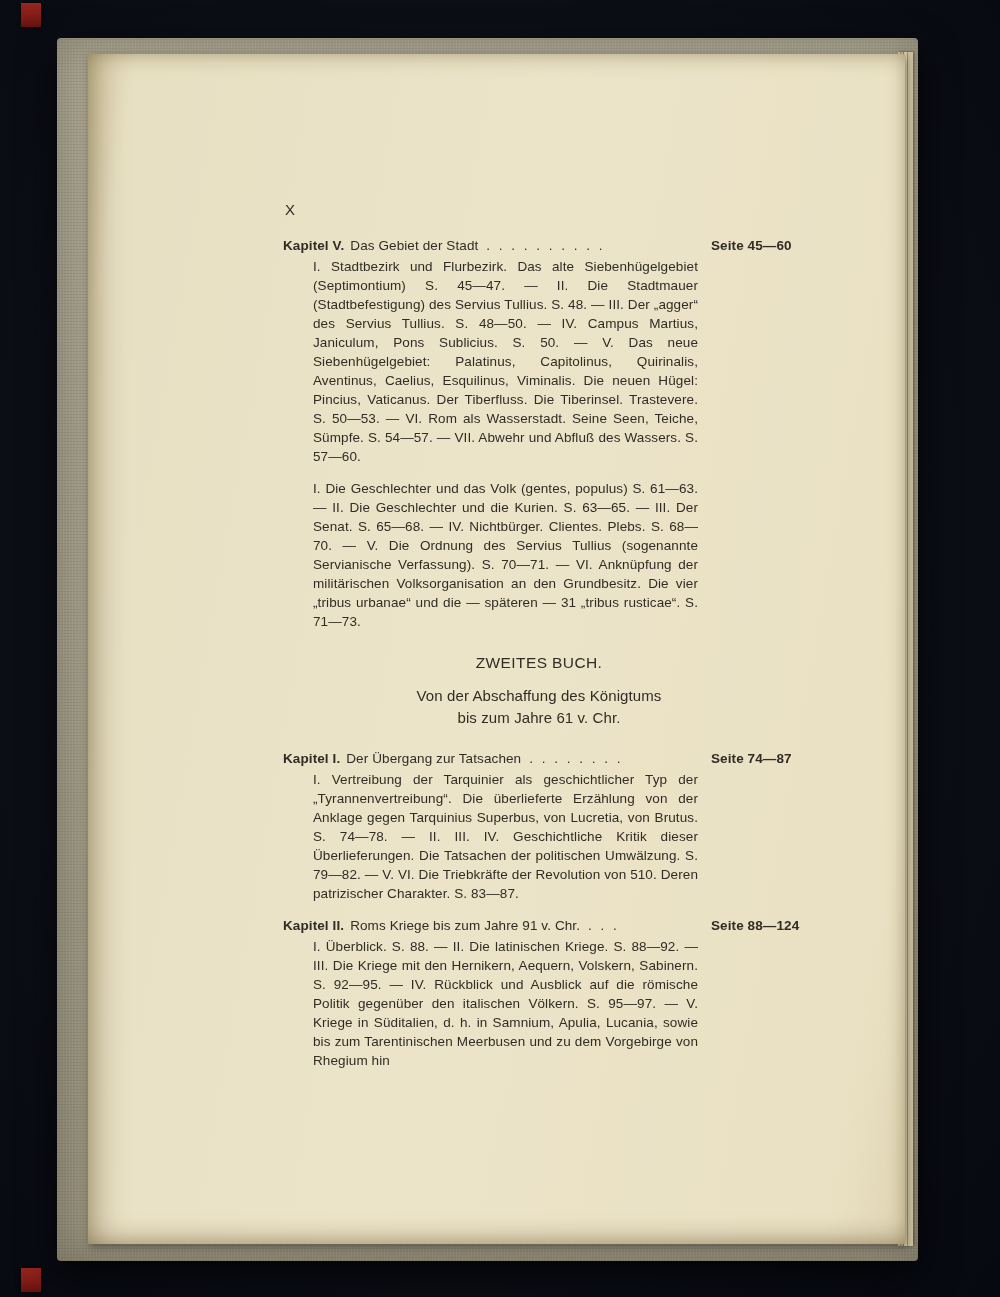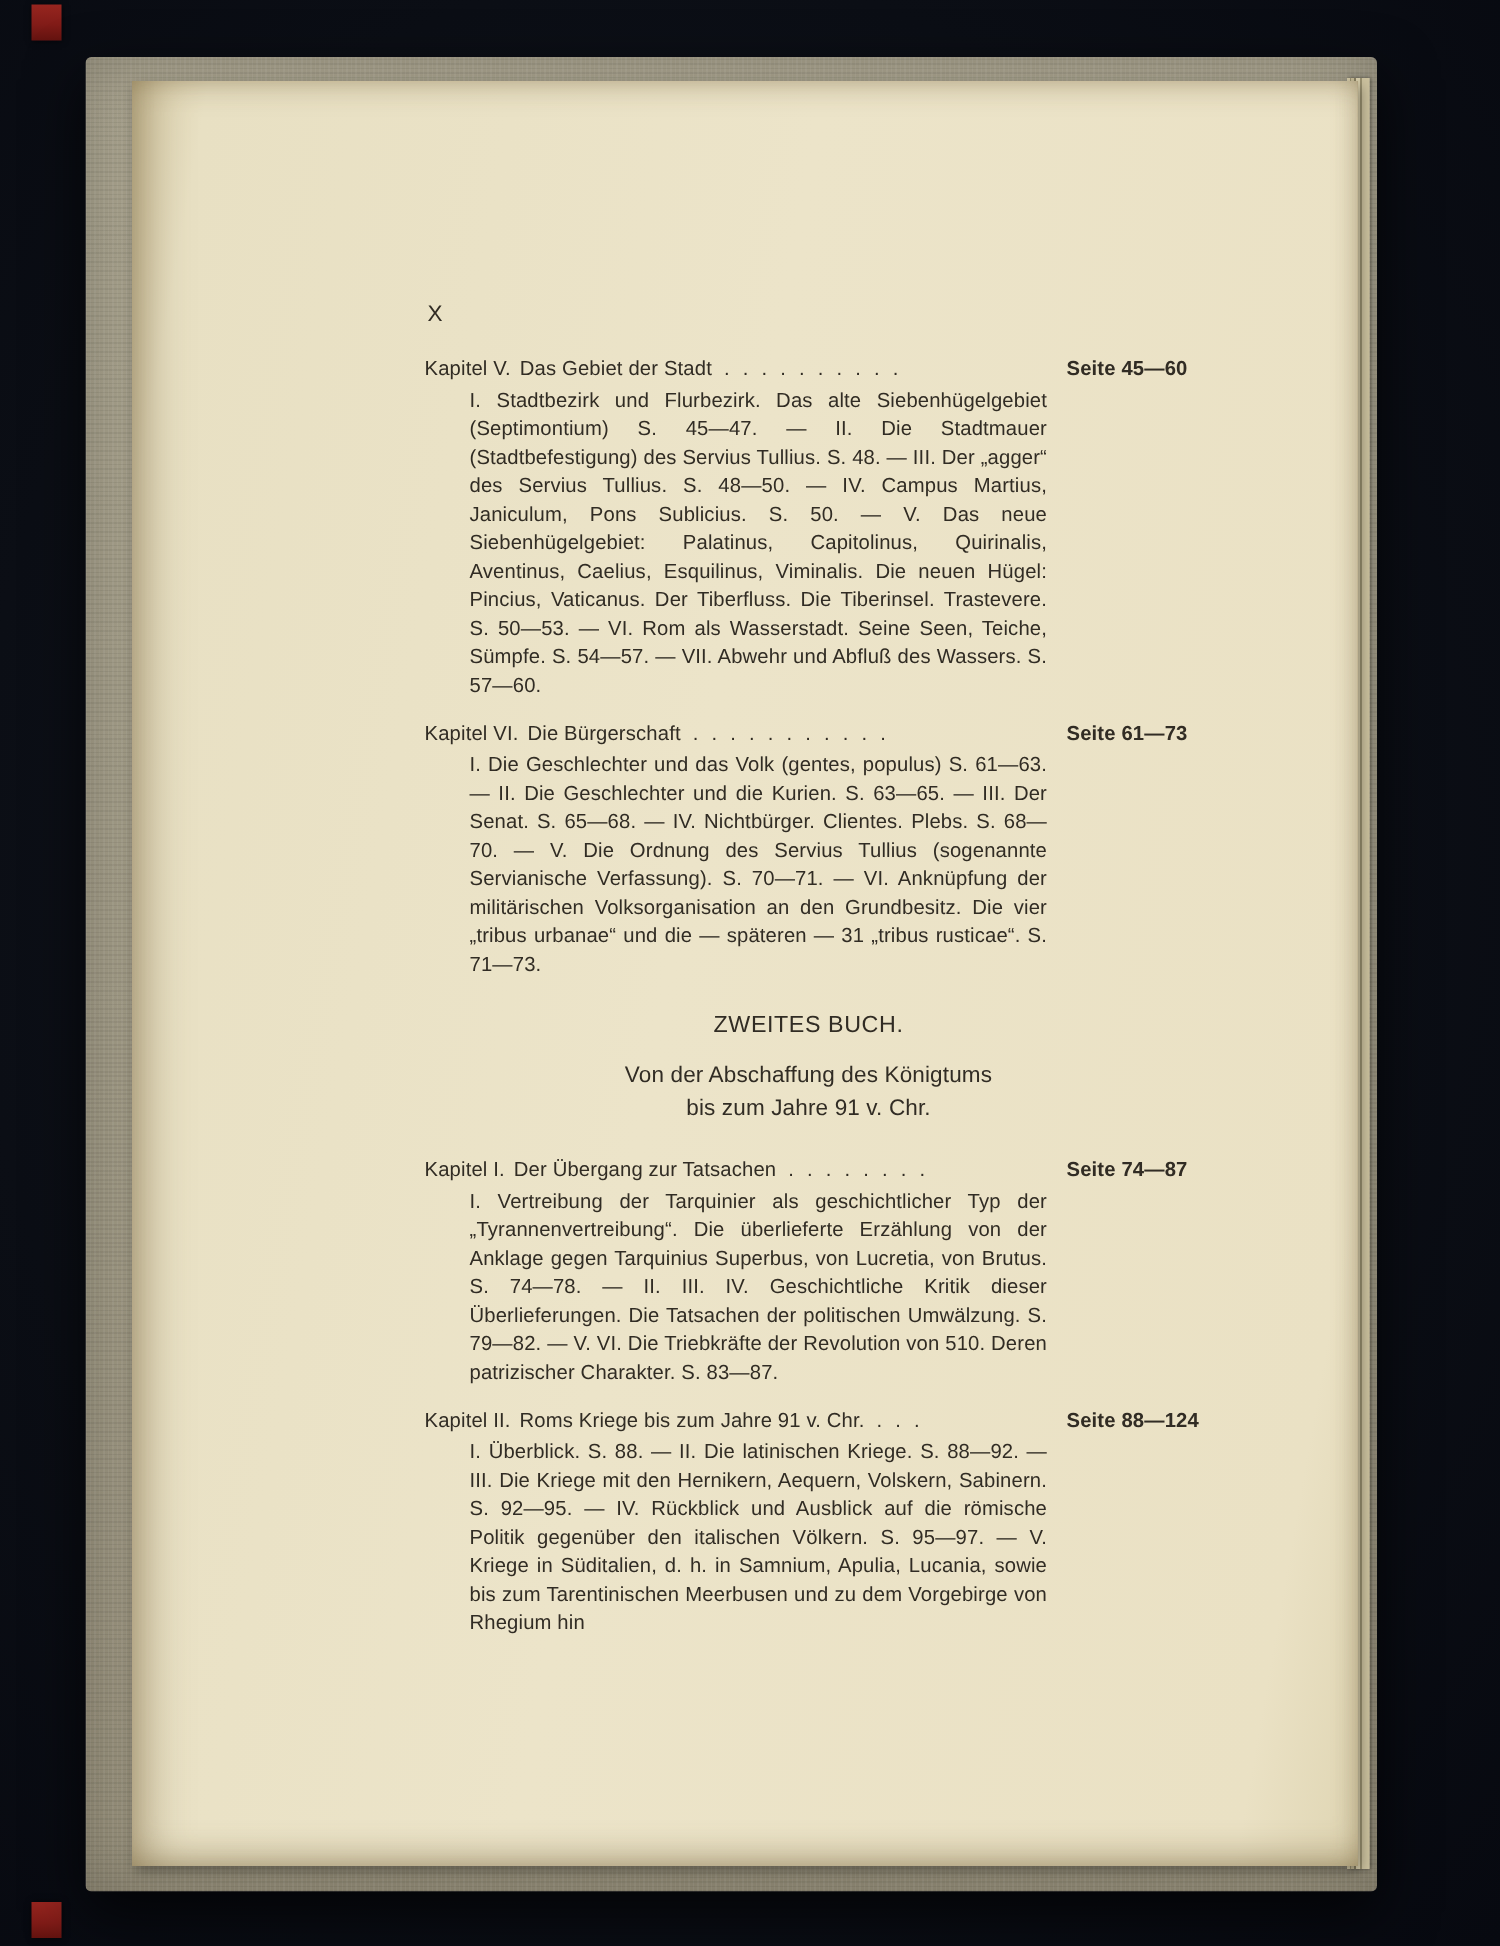--- a/index.html
+++ b/index.html
@@ -41,21 +41,21 @@
       2px 3px 8px rgba(0,0,0,.35);
   }
   .content{
     position:absolute;left:195px;top:0;width:512px;color:#312c24;
     font-size:13.5px;line-height:19px;letter-spacing:.1px;
   }
   .page-num{margin:146px 0 0 2px;font-size:15px;}
   .toc{margin-top:17px;}
   .entry{margin-bottom:13px;}
   .entry-head{display:flex;align-items:baseline;margin-bottom:2px;}
-  .chap-label{font-weight:normal;white-space:nowrap;}
+  .chap-label{font-weight:bold;white-space:nowrap;}
   .chap-title{margin-left:6px;white-space:nowrap;}
   .dots{flex:1;overflow:hidden;white-space:nowrap;margin:0 6px 0 8px;letter-spacing:1px;word-spacing:3px;}
   .pages{white-space:nowrap;width:84px;flex:none;text-align:left;font-weight:bold;}
   .entry-body{
     margin:0 0 0 30px;width:385px;
     text-align:justify;
   }
   .book-heading{
     margin:22px 0 13px 0;text-align:center;
     font-weight:normal;font-size:15.5px;letter-spacing:.4px;
@@ -81,32 +81,26 @@
             <div class="entry">
               <div class="entry-head">
                 <span class="chap-label">Kapitel V.</span>
                 <span class="chap-title">Das Gebiet der Stadt</span>
                 <span class="dots">. . . . . . . . . .</span>
                 <span class="pages">Seite 45—60</span>
               </div>
               <p class="entry-body">I. Stadtbezirk und Flurbezirk. Das alte Siebenhügelgebiet (Septimontium) S. 45—47. — II. Die Stadtmauer (Stadtbefestigung) des Servius Tullius. S. 48. — III. Der „agger“ des Servius Tullius. S. 48—50. — IV. Campus Martius, Janiculum, Pons Sublicius. S. 50. — V. Das neue Siebenhügelgebiet: Palatinus, Capitolinus, Quirinalis, Aventinus, Caelius, Esquilinus, Viminalis. Die neuen Hügel: Pincius, Vaticanus. Der Tiberfluss. Die Tiberinsel. Trastevere. S. 50—53. — VI. Rom als Wasserstadt. Seine Seen, Teiche, Sümpfe. S. 54—57. — VII. Abwehr und Abfluß des Wassers. S. 57—60.</p>
             </div>
             <div class="entry">
-              <div class="entry-head">
-                <span class="chap-label">Kapitel VI.</span>
-                <span class="chap-title">Die Bürgerschaft</span>
-                <span class="dots">. . . . . . . . . . .</span>
-                <span class="pages">Seite 61—73</span>
-              </div>
               <p class="entry-body">I. Die Geschlechter und das Volk (gentes, populus) S. 61—63. — II. Die Geschlechter und die Kurien. S. 63—65. — III. Der Senat. S. 65—68. — IV. Nichtbürger. Clientes. Plebs. S. 68—70. — V. Die Ordnung des Servius Tullius (sogenannte Servianische Verfassung). S. 70—71. — VI. Anknüpfung der militärischen Volksorganisation an den Grundbesitz. Die vier „tribus urbanae“ und die — späteren — 31 „tribus rusticae“. S. 71—73.</p>
             </div>
             <div class="book-heading">ZWEITES BUCH.</div>
             <div class="book-subtitle">
               <div class="subtitle-line">Von der Abschaffung des Königtums</div>
-              <div class="subtitle-line">bis zum Jahre 91 v. Chr.</div>
+              <div class="subtitle-line">bis zum Jahre 61 v. Chr.</div>
             </div>
             <div class="entry">
               <div class="entry-head">
                 <span class="chap-label">Kapitel I.</span>
                 <span class="chap-title">Der Übergang zur Tatsachen</span>
                 <span class="dots">. . . . . . . .</span>
                 <span class="pages">Seite 74—87</span>
               </div>
               <p class="entry-body">I. Vertreibung der Tarquinier als geschichtlicher Typ der „Tyrannenvertreibung“. Die überlieferte Erzählung von der Anklage gegen Tarquinius Superbus, von Lucretia, von Brutus. S. 74—78. — II. III. IV. Geschichtliche Kritik dieser Überlieferungen. Die Tatsachen der politischen Umwälzung. S. 79—82. — V. VI. Die Triebkräfte der Revolution von 510. Deren patrizischer Charakter. S. 83—87.</p>
             </div>

